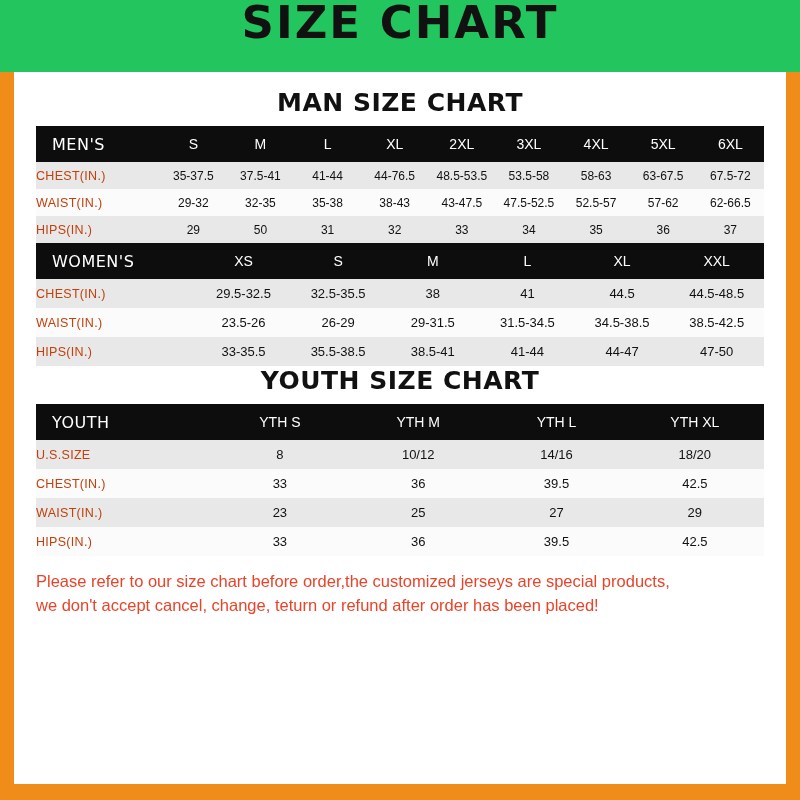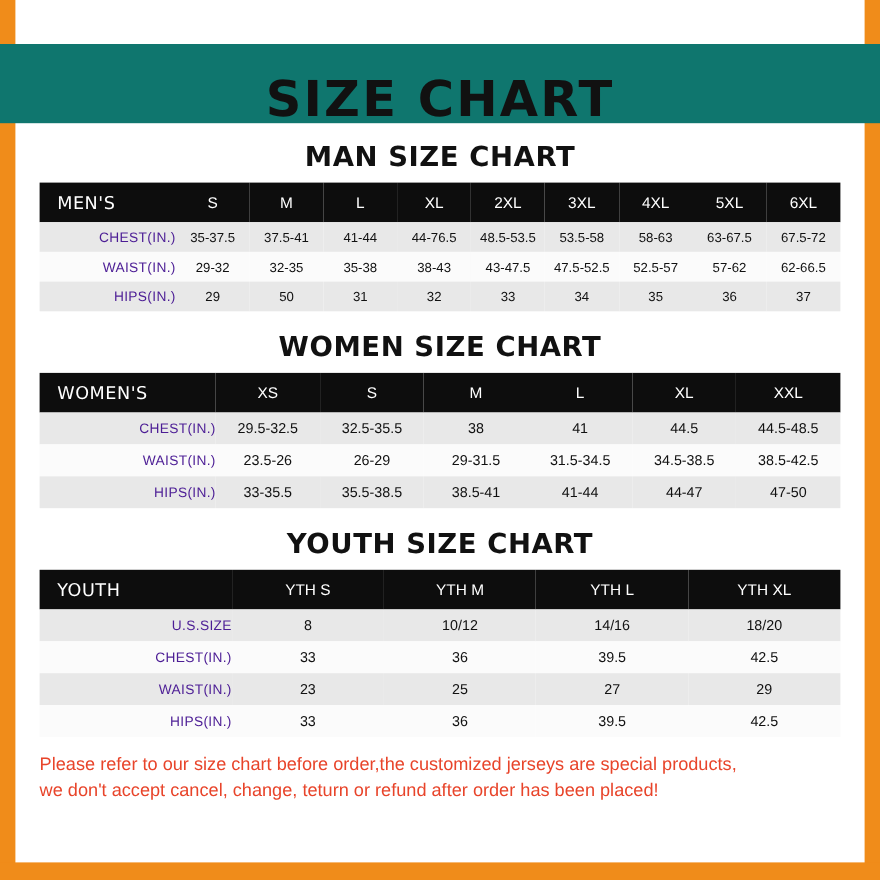--- a/index.html
+++ b/index.html
@@ -19,27 +19,26 @@
     position: relative;
     box-sizing: border-box;
     border-left: 14px solid #f08c1a;
     border-right: 14px solid #f08c1a;
     background: #ffffff;
     display: flex;
     flex-direction: column;
   }
   .banner {
     height: 72px;
-    background: #0f766e;
+    background: #22c55e;
     display: flex;
-    align-items: flex-end;
+    align-items: flex-start;
     justify-content: center;
     margin-left: -14px;
     margin-right: -14px;
-    margin-top: 40px;
   }
   .banner-title {
     font-family: "DejaVu Sans", sans-serif;
     font-weight: bold;
     font-size: 45px;
     letter-spacing: 2px;
     color: #111111;
     line-height: 1;
   }
   .content {
@@ -51,21 +50,21 @@
   }
   .section-title {
     text-align: center;
     font-family: "DejaVu Sans", sans-serif;
     font-weight: bold;
     color: #111111;
     letter-spacing: 0.5px;
   }
   .st-man { font-size: 25px; margin-top: 16px; margin-bottom: 9px; }
   .st-women { font-size: 25px; margin-top: 18px; margin-bottom: 9px; }
-  .st-youth { font-size: 25px; margin-top: 18px; margin-bottom: 9px; }
+  .st-youth { font-size: 25px; margin-bottom: 9px; }
 
   table.chart {
     width: 100%;
     border-collapse: collapse;
     table-layout: fixed;
   }
   table.chart th, table.chart td {
     text-align: center;
     font-size: 12px;
     color: #111111;
@@ -84,24 +83,24 @@
   table.chart thead th.rowhead {
     text-align: left;
     padding-left: 16px;
     font-family: "DejaVu Sans", sans-serif;
     font-size: 16px;
     letter-spacing: 0.5px;
   }
   table.chart tbody tr.odd td { background: #e8e8e8; }
   table.chart tbody tr.even td { background: #fbfbfb; }
   table.chart tbody td.rowlabel {
-    text-align: right;
+    text-align: left;
     font-size: 12.5px;
     letter-spacing: 0.3px;
-    color: #4c1d95;
+    color: #c2410c;
   }
   .women thead th { font-size: 15px; }
   .youth thead th { font-size: 15px; margin-left: 29px; }
   .youth thead th.rowhead { font-size: 16px; }
   .women thead th.rowhead { font-size: 16px; }
   .women tbody td, .youth tbody td { font-size: 13px; height: 29px; }
 
   .footnote {
     margin-top: 14px;
     color: #e8442a;
@@ -183,21 +182,20 @@
           <td>32</td>
           <td>33</td>
           <td>34</td>
           <td>35</td>
           <td>36</td>
           <td>37</td>
         </tr>
       </tbody>
     </table>
 
-    <div class="section-title st-women">WOMEN SIZE CHART</div>
 
     <table class="chart women">
       <colgroup>
         <col style="width:22%">
         <col span="6">
       </colgroup>
       <thead>
         <tr>
           <th class="rowhead">WOMEN'S</th>
           <th>XS</th>

